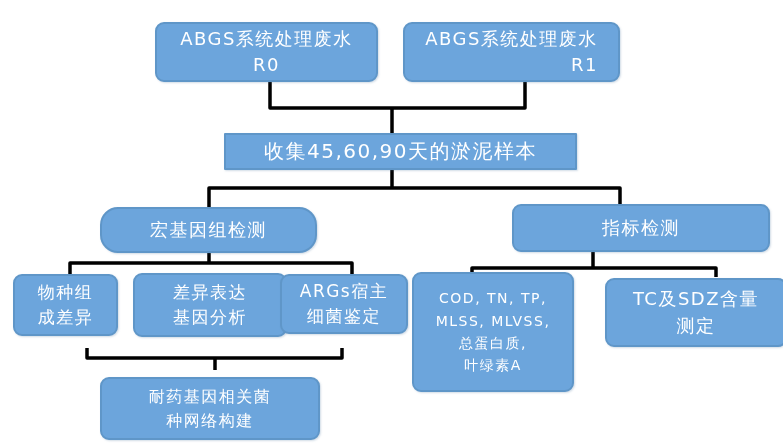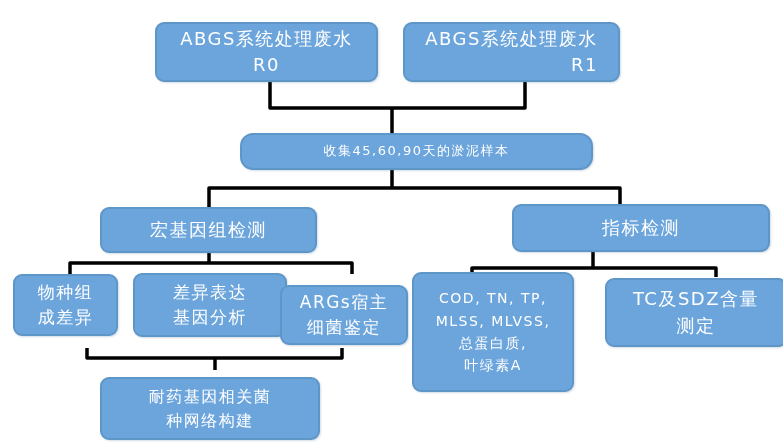--- a/index.html
+++ b/index.html
@@ -28,26 +28,26 @@
     display:flex;align-items:center;justify-content:center;
     text-align:center;
     white-space:pre-line;
     letter-spacing:1.5px;
     line-height:1.45;
     box-shadow:1px 1px 2px rgba(80,120,160,0.25);
   }
   
   .n-bgs      {left:155px;top:22px; width:223px;height:60px; font-size:18px;}
   .n-abgs     {left:403px;top:22px; width:217px;height:60px; font-size:18px;text-align:right;}
-  .n-collect  {left:240px;top:133px;width:353px;height:37px; font-size:13px;border-radius:13px;}
-  .n-meta     {left:100px;top:207px;width:217px;height:46px; font-size:18px;}
+  .n-collect  {left:224px;top:133px;width:353px;height:37px; font-size:20px;border-radius:1px;}
+  .n-meta     {left:100px;top:207px;width:217px;height:46px; font-size:18px;border-radius:18px;}
   .n-indic    {left:512px;top:204px;width:258px;height:48px; font-size:18px;}
   .n-species  {left:13px; top:274px;width:105px;height:62px; font-size:17px;text-align:center;}
   .n-diffexpr {left:133px;top:273px;width:154px;height:64px; font-size:17px;}
-  .n-args     {left:280px;top:274px;width:128px;height:60px; font-size:17px;margin-top:11px;}
+  .n-args     {left:280px;top:274px;width:128px;height:60px; font-size:17px;}
   .n-network  {left:100px;top:377px;width:220px;height:63px; font-size:16px;}
   .n-cod      {left:412px;top:272px;width:162px;height:120px;font-size:14px;line-height:1.6;}
   .n-tc       {left:605px;top:278px;width:182px;height:69px; font-size:18px;}
 </style>
 </head>
 <body>
 
 <div class="canvas" style="--bg: #ffffff; --box-fill: #6CA5DC; --box-border: #5F96C8; --connector: #000000; --text: #ffffff;">
 
   <svg class="connectors" viewBox="0 0 783 447" xmlns="http://www.w3.org/2000/svg">

